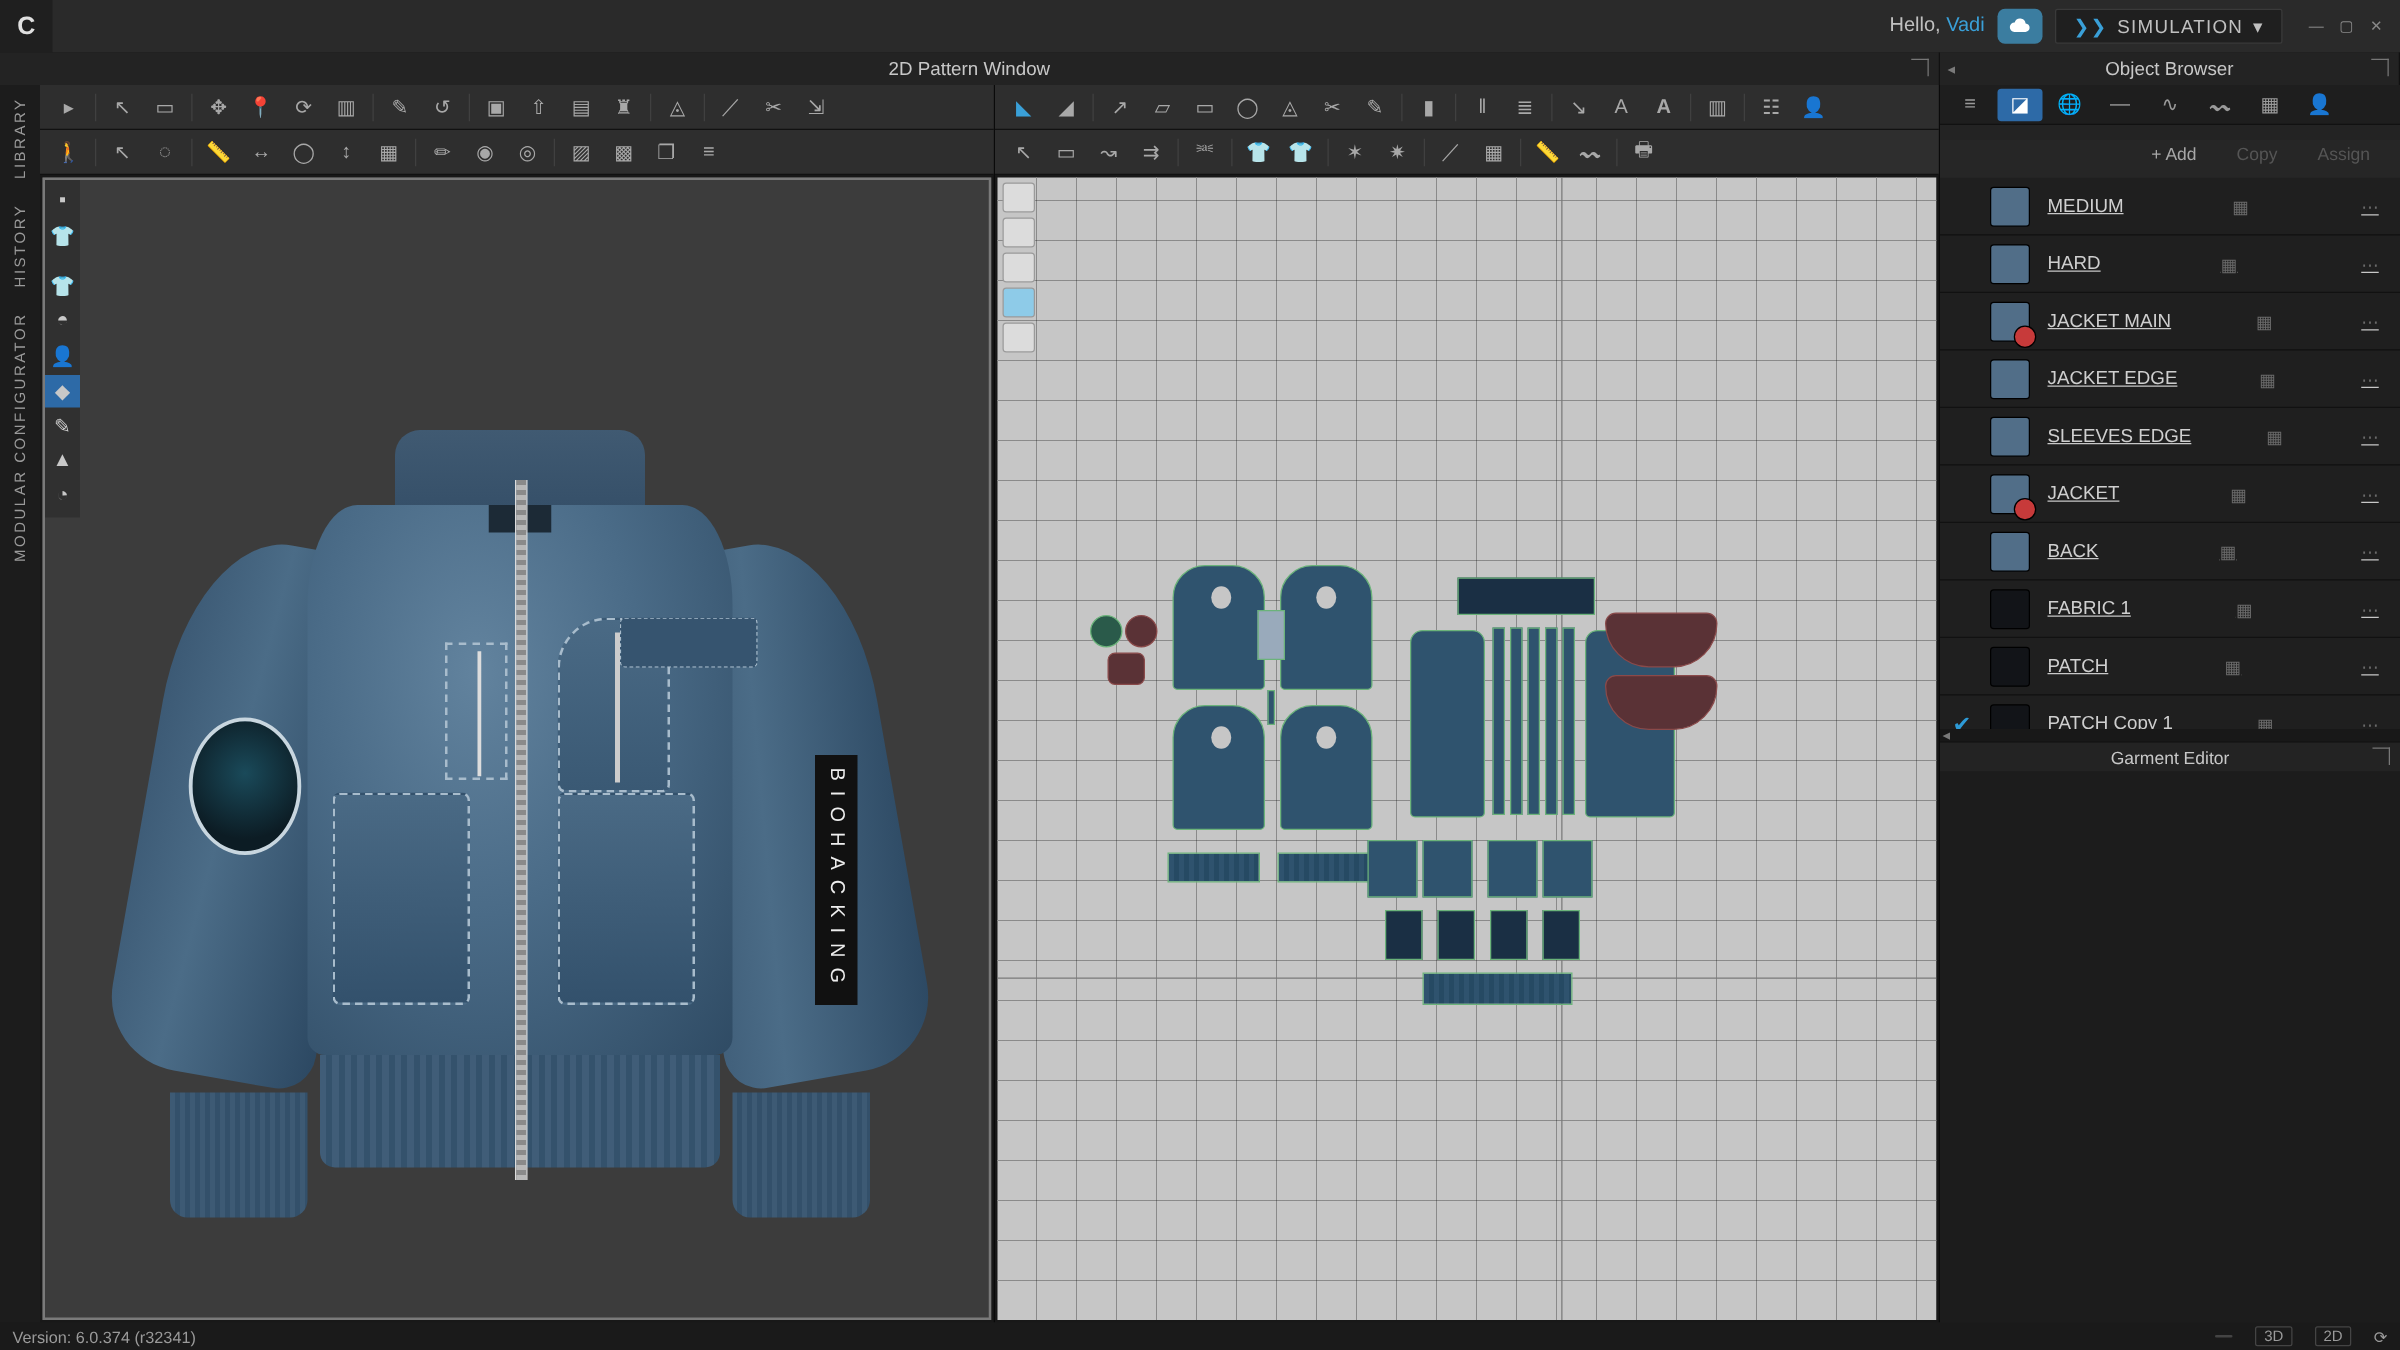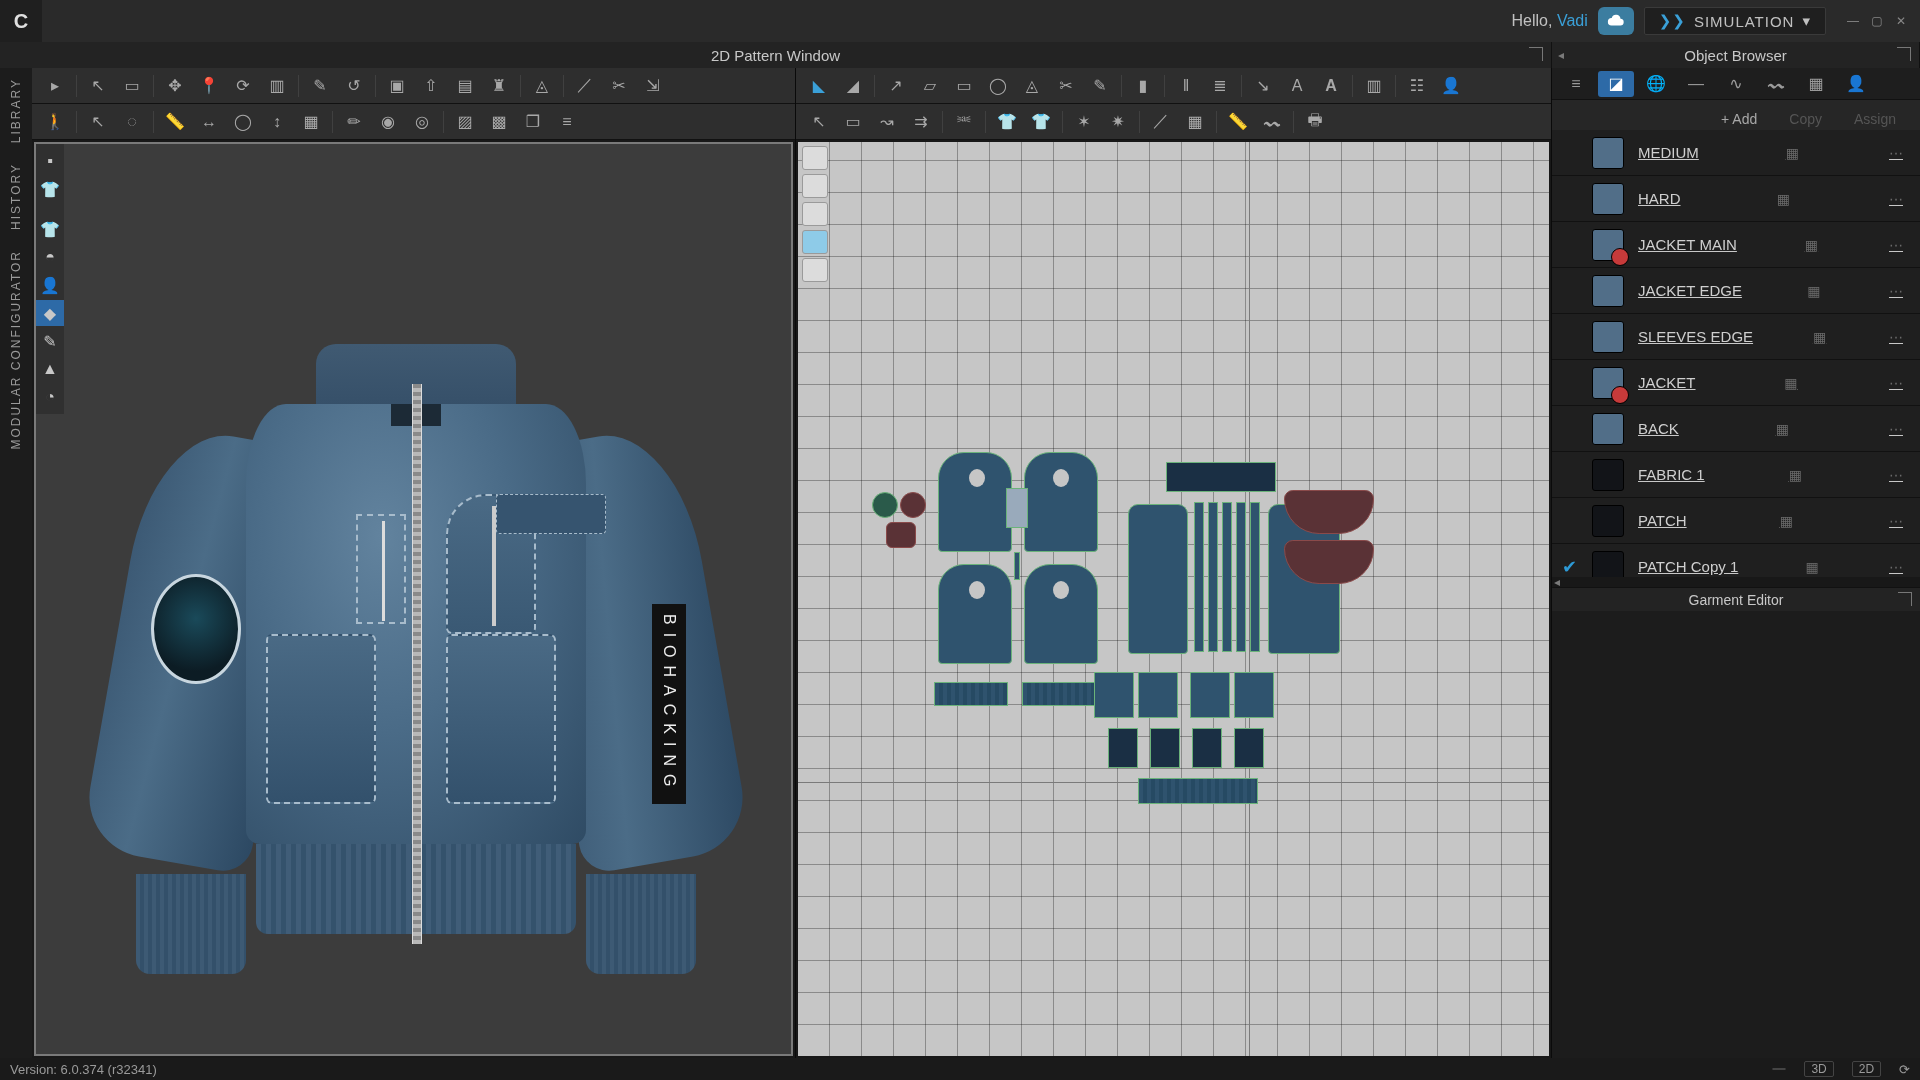--- a/index.html
+++ b/index.html
@@ -178,21 +178,21 @@
   .piece{ position:absolute; background:#2f536e; border:1px solid #6bb37a; }
   .piece.red{ background:#5a3236; border-color:#8a4a4a;}
   .piece.dark{ background:#1a2f44;}
   .piece.knit{ background:repeating-linear-gradient(90deg,#2f536e 0 4px,#264a63 4px 8px);}
   .hole{ position:absolute; background:#c6c6c6; border-radius:50%;}
 
   
   .obj-tabs{height:32px;background:#1e1e1e;display:flex;align-items:center;gap:4px;padding:0 6px;border-bottom:1px solid #111;}
   .obj-tab{width:36px;height:26px;display:flex;align-items:center;justify-content:center;border-radius:3px;color:#9a9a9a;}
   .obj-tab.on{background:#2d6aa7;color:#fff;}
-  .obj-actions{height:30px;background:#262626;display:flex;align-items:flex-end;justify-content:flex-end;gap:4px;padding:0 10px;font-size:14px;}
+  .obj-actions{height:30px;background:#262626;display:flex;align-items:flex-start;justify-content:flex-end;gap:4px;padding:0 10px;font-size:14px;margin-top:12px;}
   .act{padding:3px 14px;color:#a8a8a8;border-radius:2px;}
   .act.add::before{content:"+ ";}
   .act.disabled{color:#555;}
   .obj-list{flex:1;overflow:auto;background:#1f1f1f;text-decoration:underline;}
   .fabric-row{
     height:46px;display:flex;align-items:center;gap:14px;padding:0 14px 0 40px;
     border-bottom:1px solid #111;position:relative;font-size:15px;color:#cfcfcf;
   }
   .fabric-row .sw{width:32px;height:32px;border-radius:3px;background:#516e88;border:1px solid #000;position:relative;}
   .fabric-row .sw.dark{background:#121418;}

